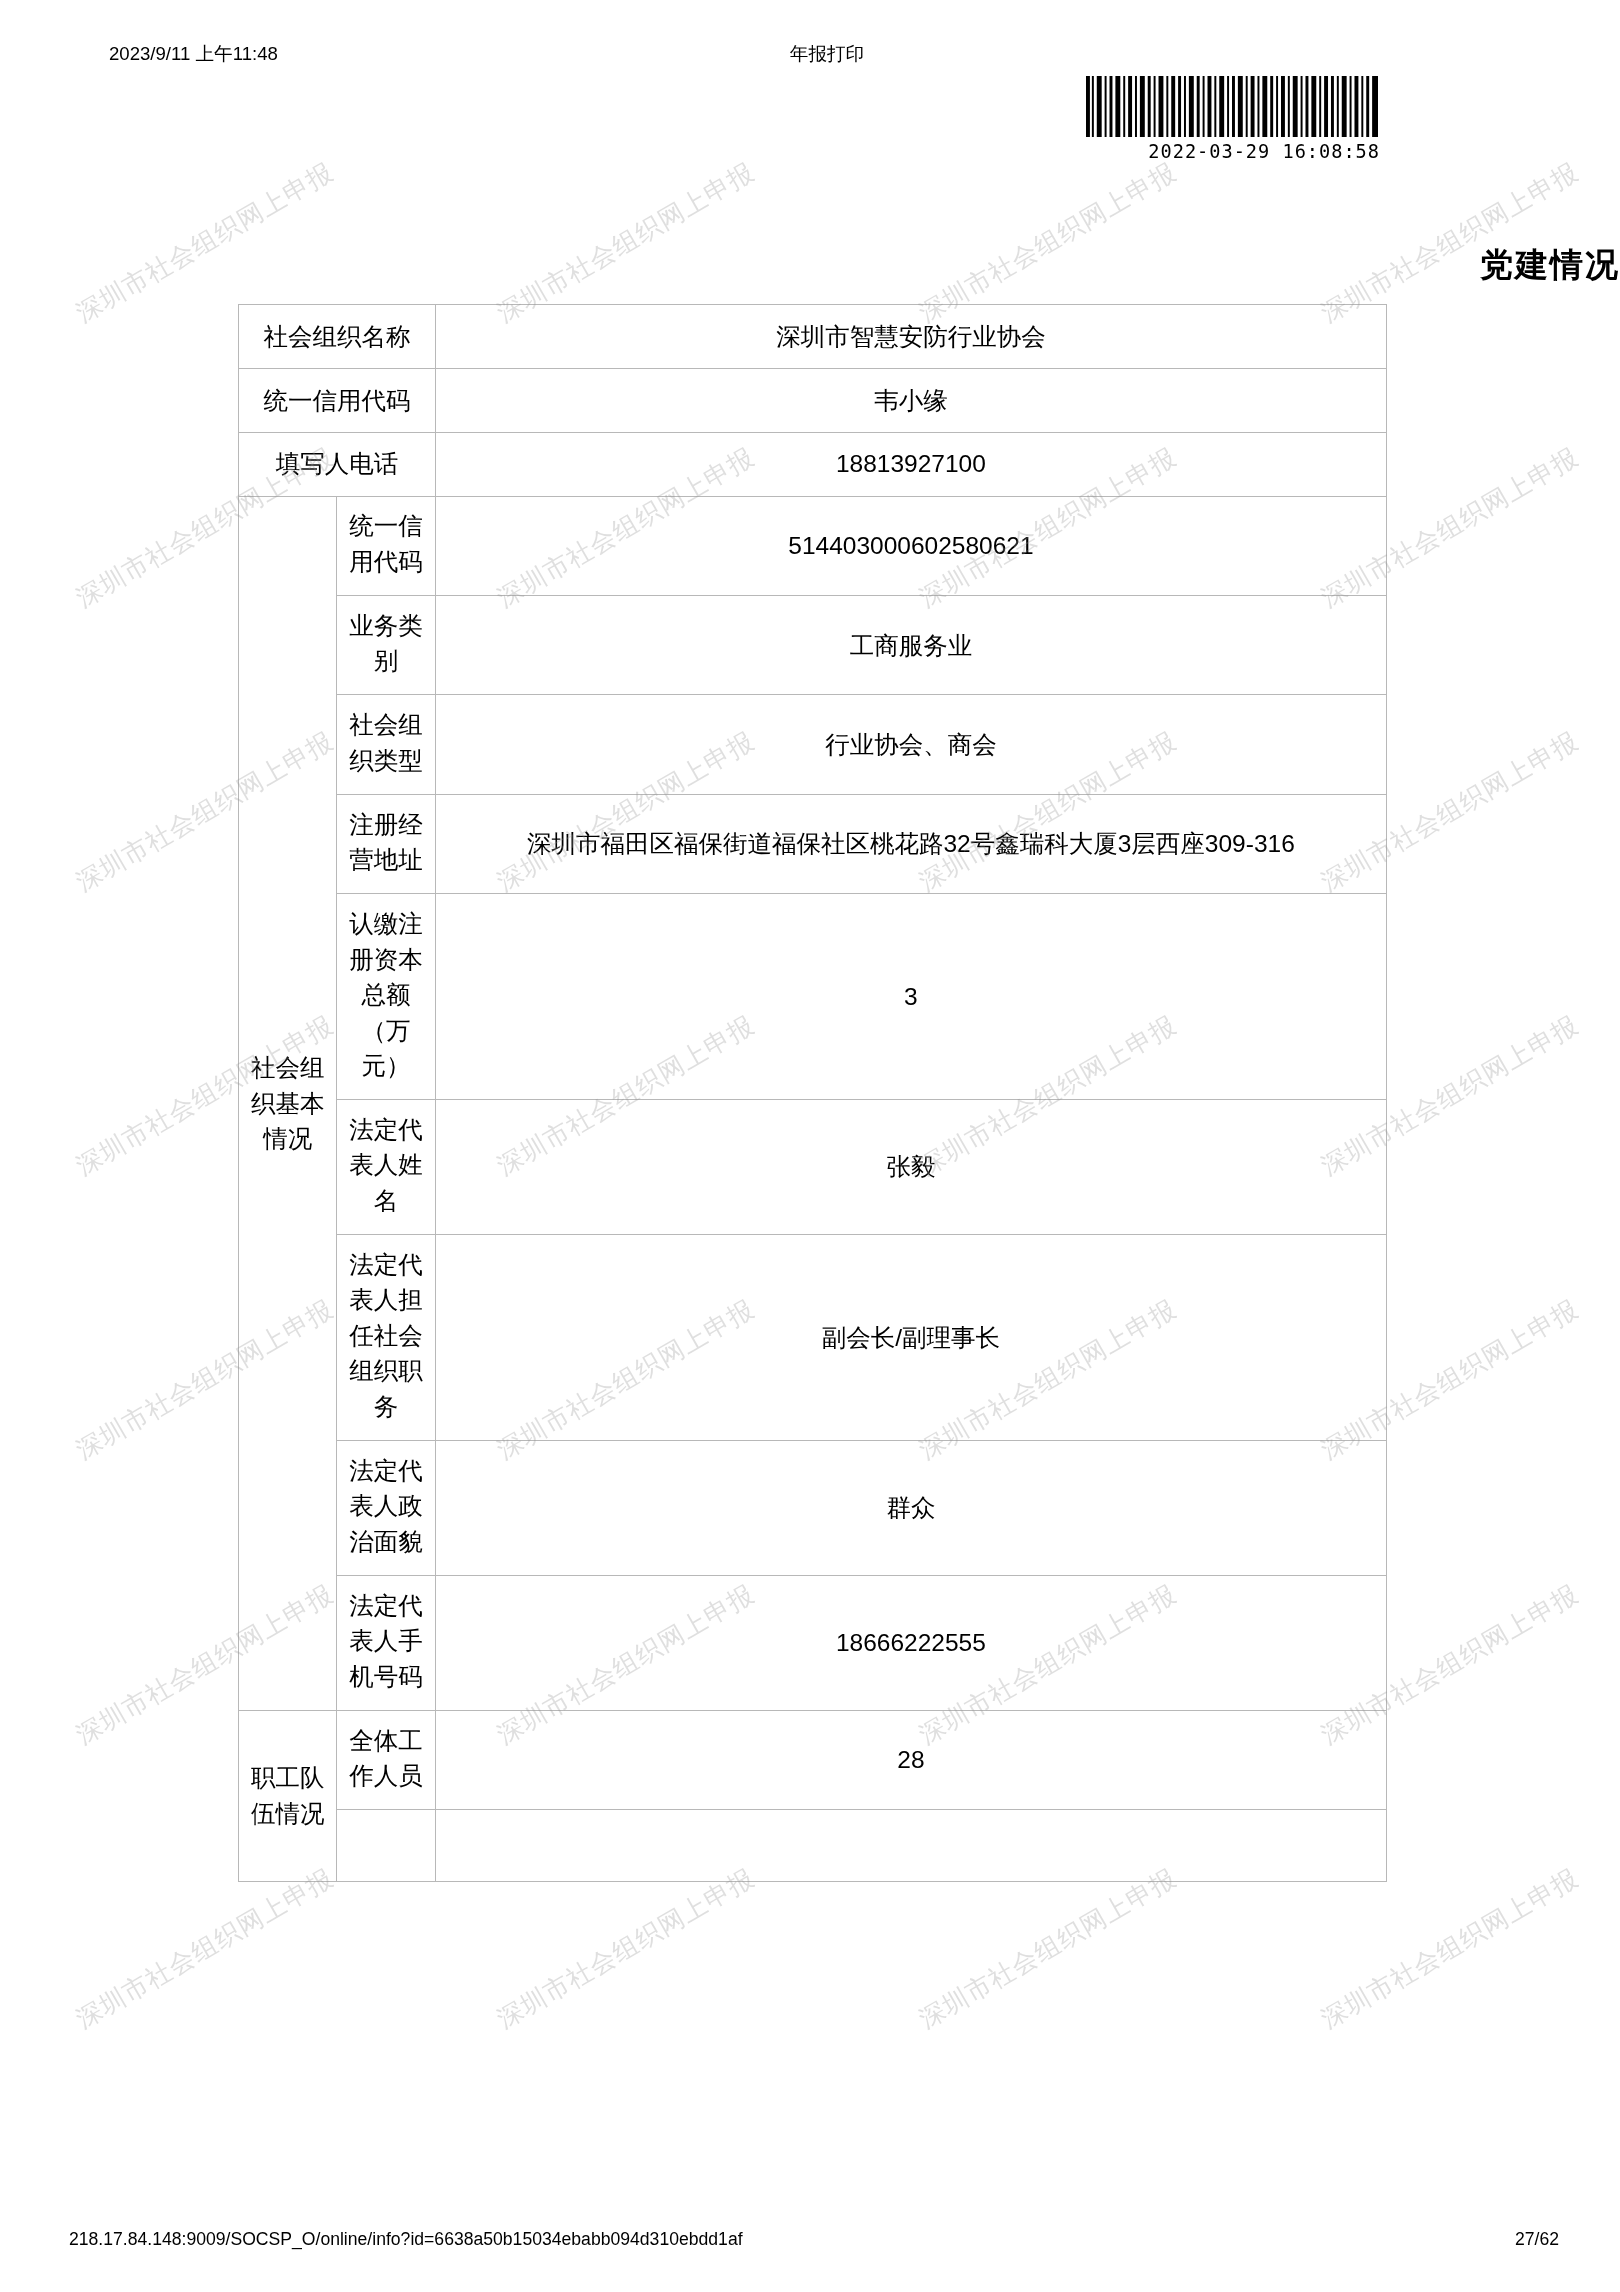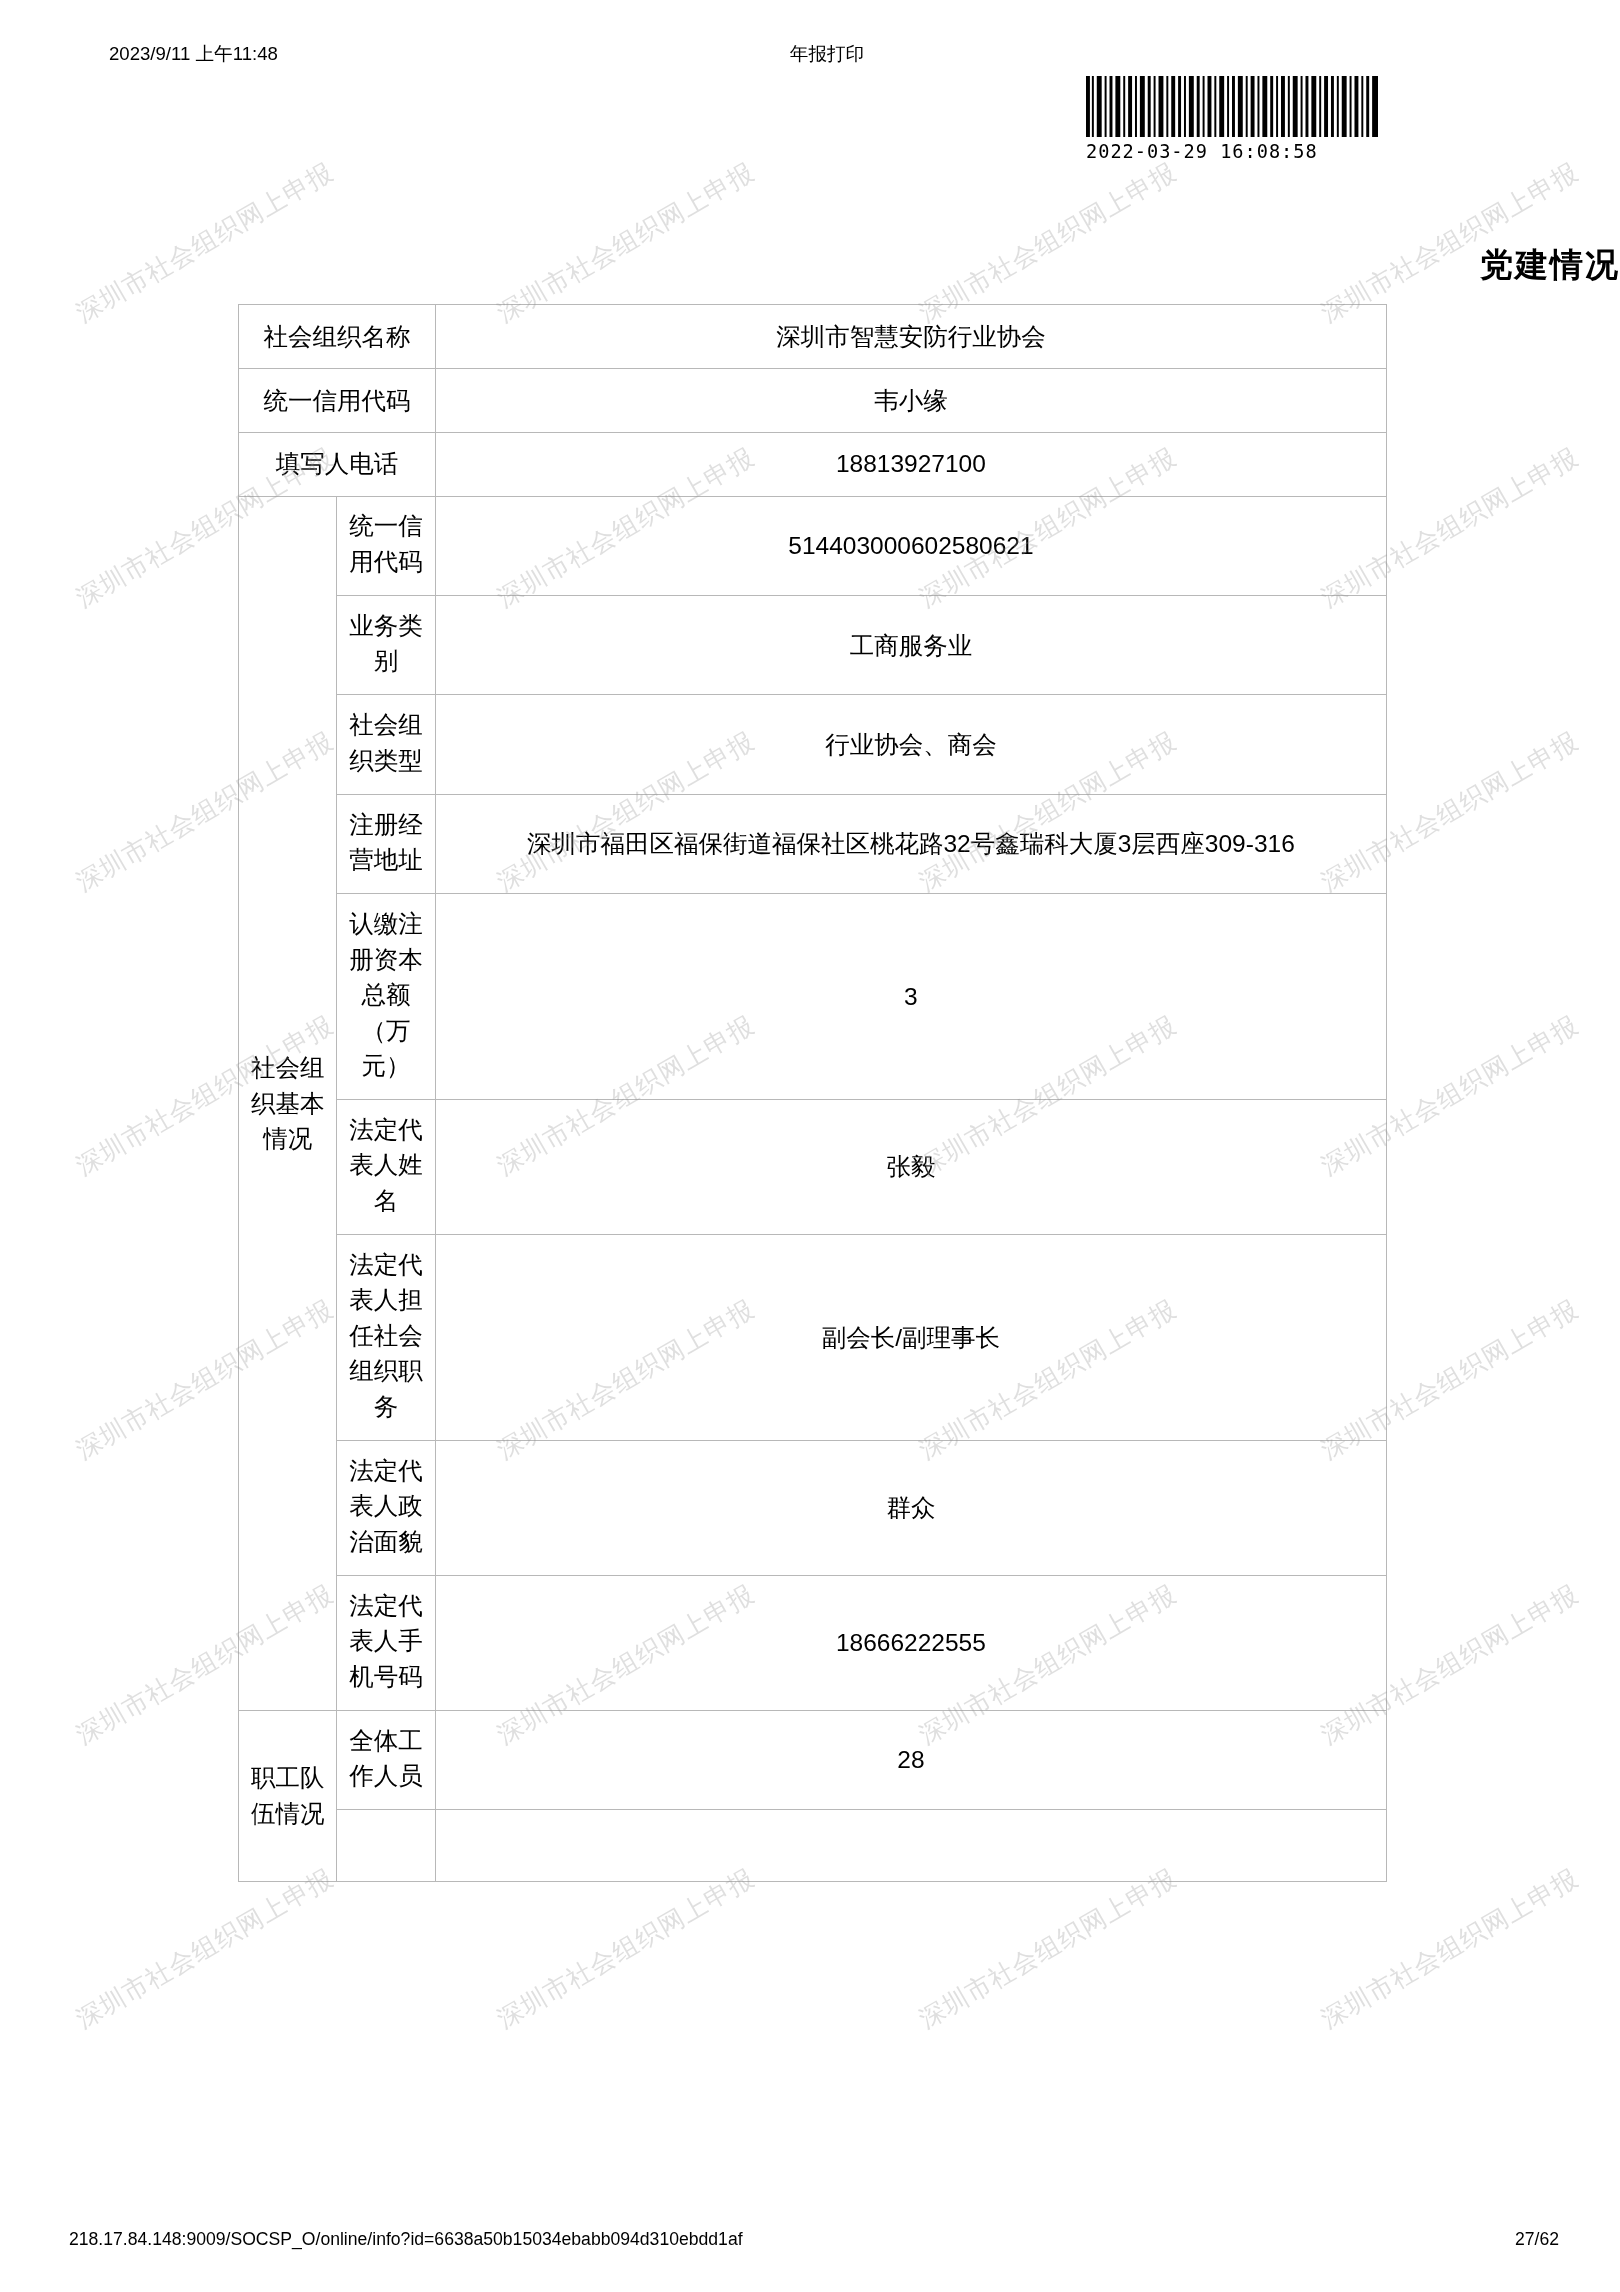--- a/index.html
+++ b/index.html
@@ -43,21 +43,21 @@
     padding-left: 34px;
     box-sizing: border-box;
   }
 
   
   .barcode-block {
     position: absolute;
     top: 76px;
     left: 1086px;
     width: 294px;
-    text-align: left;
+    text-align: right;
   }
   .barcode-bars {
     height: 61px;
     width: 292px;
     display: block;
   }
   .barcode-text {
     font-family: "DejaVu Sans Mono", "Liberation Mono", monospace;
     font-size: 18.6px;
     letter-spacing: 1px;

